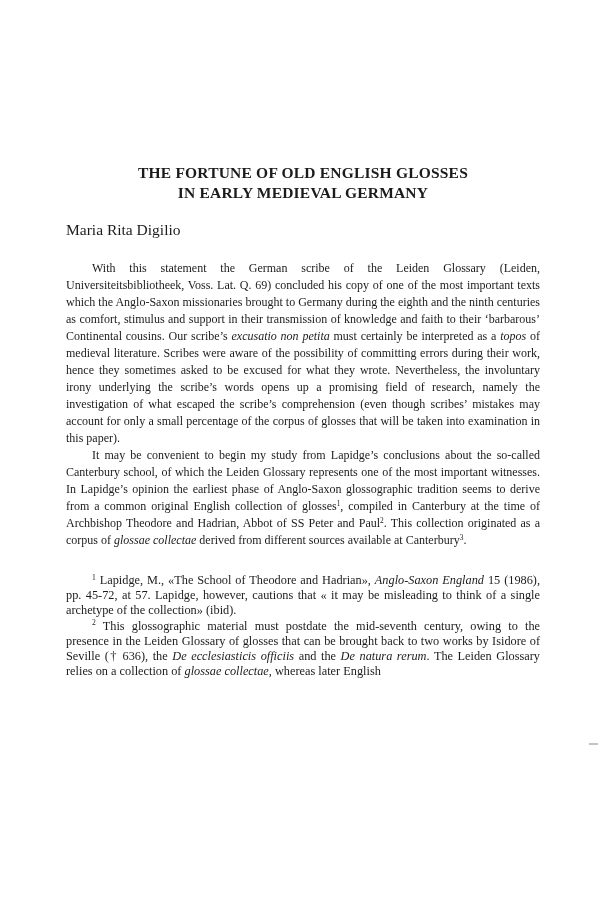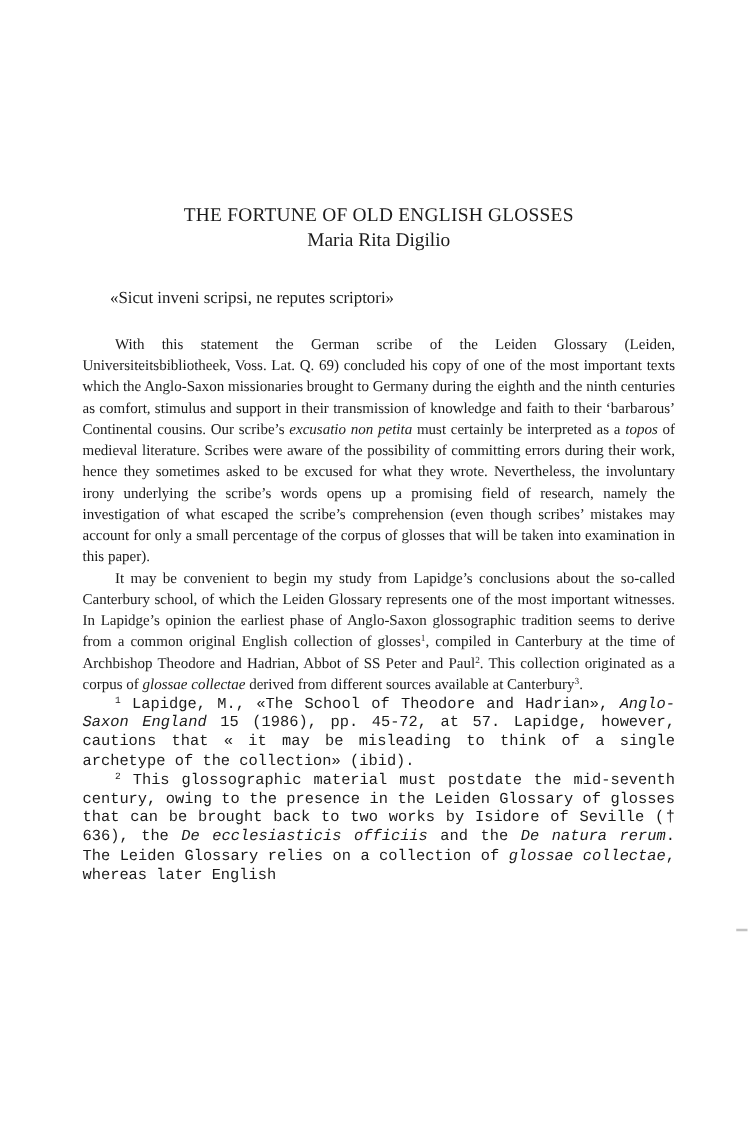--- a/index.html
+++ b/index.html
@@ -18,51 +18,50 @@
   }
   .content {
     position: absolute;
     left: 66px; top: 0;
     width: 474px;
   }
   .title {
     margin: 163px 0 0 0;
     text-align: center;
     font-size: 15.5px;
-    font-weight: normal;
+    font-weight: bold;
     line-height: 20px;
     letter-spacing: 0.2px;
   }
   .author {
-    text-align: center;
+    margin-top: 17px;
     font-size: 15.5px;
     line-height: 19px;
   }
   .epigraph {
     margin-top: 28px;
     padding-left: 22px;
     font-size: 13.5px;
     line-height: 16px;
   }
   .body-text {
     margin-top: 21px;
     font-size: 12px;
     line-height: 17px;
     text-align: justify;
   }
   .body-text p {
     margin: 0;
     text-indent: 26px;
   }
   .footnotes {
-    margin-top: 0;
+    margin-top: 24px;
     font-size: 12.3px;
     line-height: 15.2px;
     text-align: justify;
-    font-family: Liberation Mono, monospace;
   }
   .footnotes p {
     margin: 0;
     text-indent: 26px;
   }
   sup {
     font-size: 0.62em;
     line-height: 0;
     vertical-align: baseline;
     position: relative;
@@ -75,25 +74,24 @@
     background: #b4b4b4;
     opacity: 0.8;
   }
 </style>
 </head>
 <body>
 
 <div class="page">
   <div class="content">
 
-    <h1 class="title"><span>THE FORTUNE OF OLD ENGLISH GLOSSES</span><br></h1>
+    <h1 class="title"><span>THE FORTUNE OF OLD ENGLISH GLOSSES</span><br><span>IN EARLY MEDIEVAL GERMANY</span></h1>
 
     <div class="author">Maria Rita Digilio</div>
 
-    <div class="epigraph">«Sicut inveni scripsi, ne reputes scriptori»</div>
 
     <div class="body-text">
       <p><span>With this statement the German scribe of the Leiden Glossary (Leiden, Universiteitsbibliotheek, Voss. Lat. Q. 69) concluded his copy of one of the most important texts which the Anglo-Saxon missionaries brought to Germany during the eighth and the ninth centuries as comfort, stimulus and support in their transmission of knowledge and faith to their ‘barbarous’ Continental cousins. Our scribe’s </span><span style="font-style: italic;">excusatio non petita</span><span> must certainly be interpreted as a </span><span style="font-style: italic;">topos</span><span> of medieval literature. Scribes were aware of the possibility of committing errors during their work, hence they sometimes asked to be excused for what they wrote. Nevertheless, the involuntary irony underlying the scribe’s words opens up a promising field of research, namely the investigation of what escaped the scribe’s comprehension (even though scribes’ mistakes may account for only a small percentage of the corpus of glosses that will be taken into examination in this paper).</span></p>
       <p><span>It may be convenient to begin my study from Lapidge’s conclusions about the so-called Canterbury school, of which the Leiden Glossary represents one of the most important witnesses. In Lapidge’s opinion the earliest phase of Anglo-Saxon glossographic tradition seems to derive from a common original English collection of glosses</span><sup>1</sup><span>, compiled in Canterbury at the time of Archbishop Theodore and Hadrian, Abbot of SS Peter and Paul</span><sup>2</sup><span>. This collection originated as a corpus of </span><span style="font-style: italic;">glossae collectae</span><span> derived from different sources available at Canterbury</span><sup>3</sup><span>.</span></p>
     </div>
 
     <div class="footnotes">
       <p><sup>1</sup><span> Lapidge, M., «The School of Theodore and Hadrian», </span><span style="font-style: italic;">Anglo-Saxon England</span><span> 15 (1986), pp. 45-72, at 57. Lapidge, however, cautions that « it may be misleading to think of a single archetype of the collection» (ibid).</span></p>
       <p><sup>2</sup><span> This glossographic material must postdate the mid-seventh century, owing to the presence in the Leiden Glossary of glosses that can be brought back to two works by Isidore of Seville († 636), the </span><span style="font-style: italic;">De ecclesiasticis officiis</span><span> and the </span><span style="font-style: italic;">De natura rerum</span><span>. The Leiden Glossary relies on a collection of </span><span style="font-style: italic;">glossae collectae</span><span>, whereas later English</span></p>
     </div>

